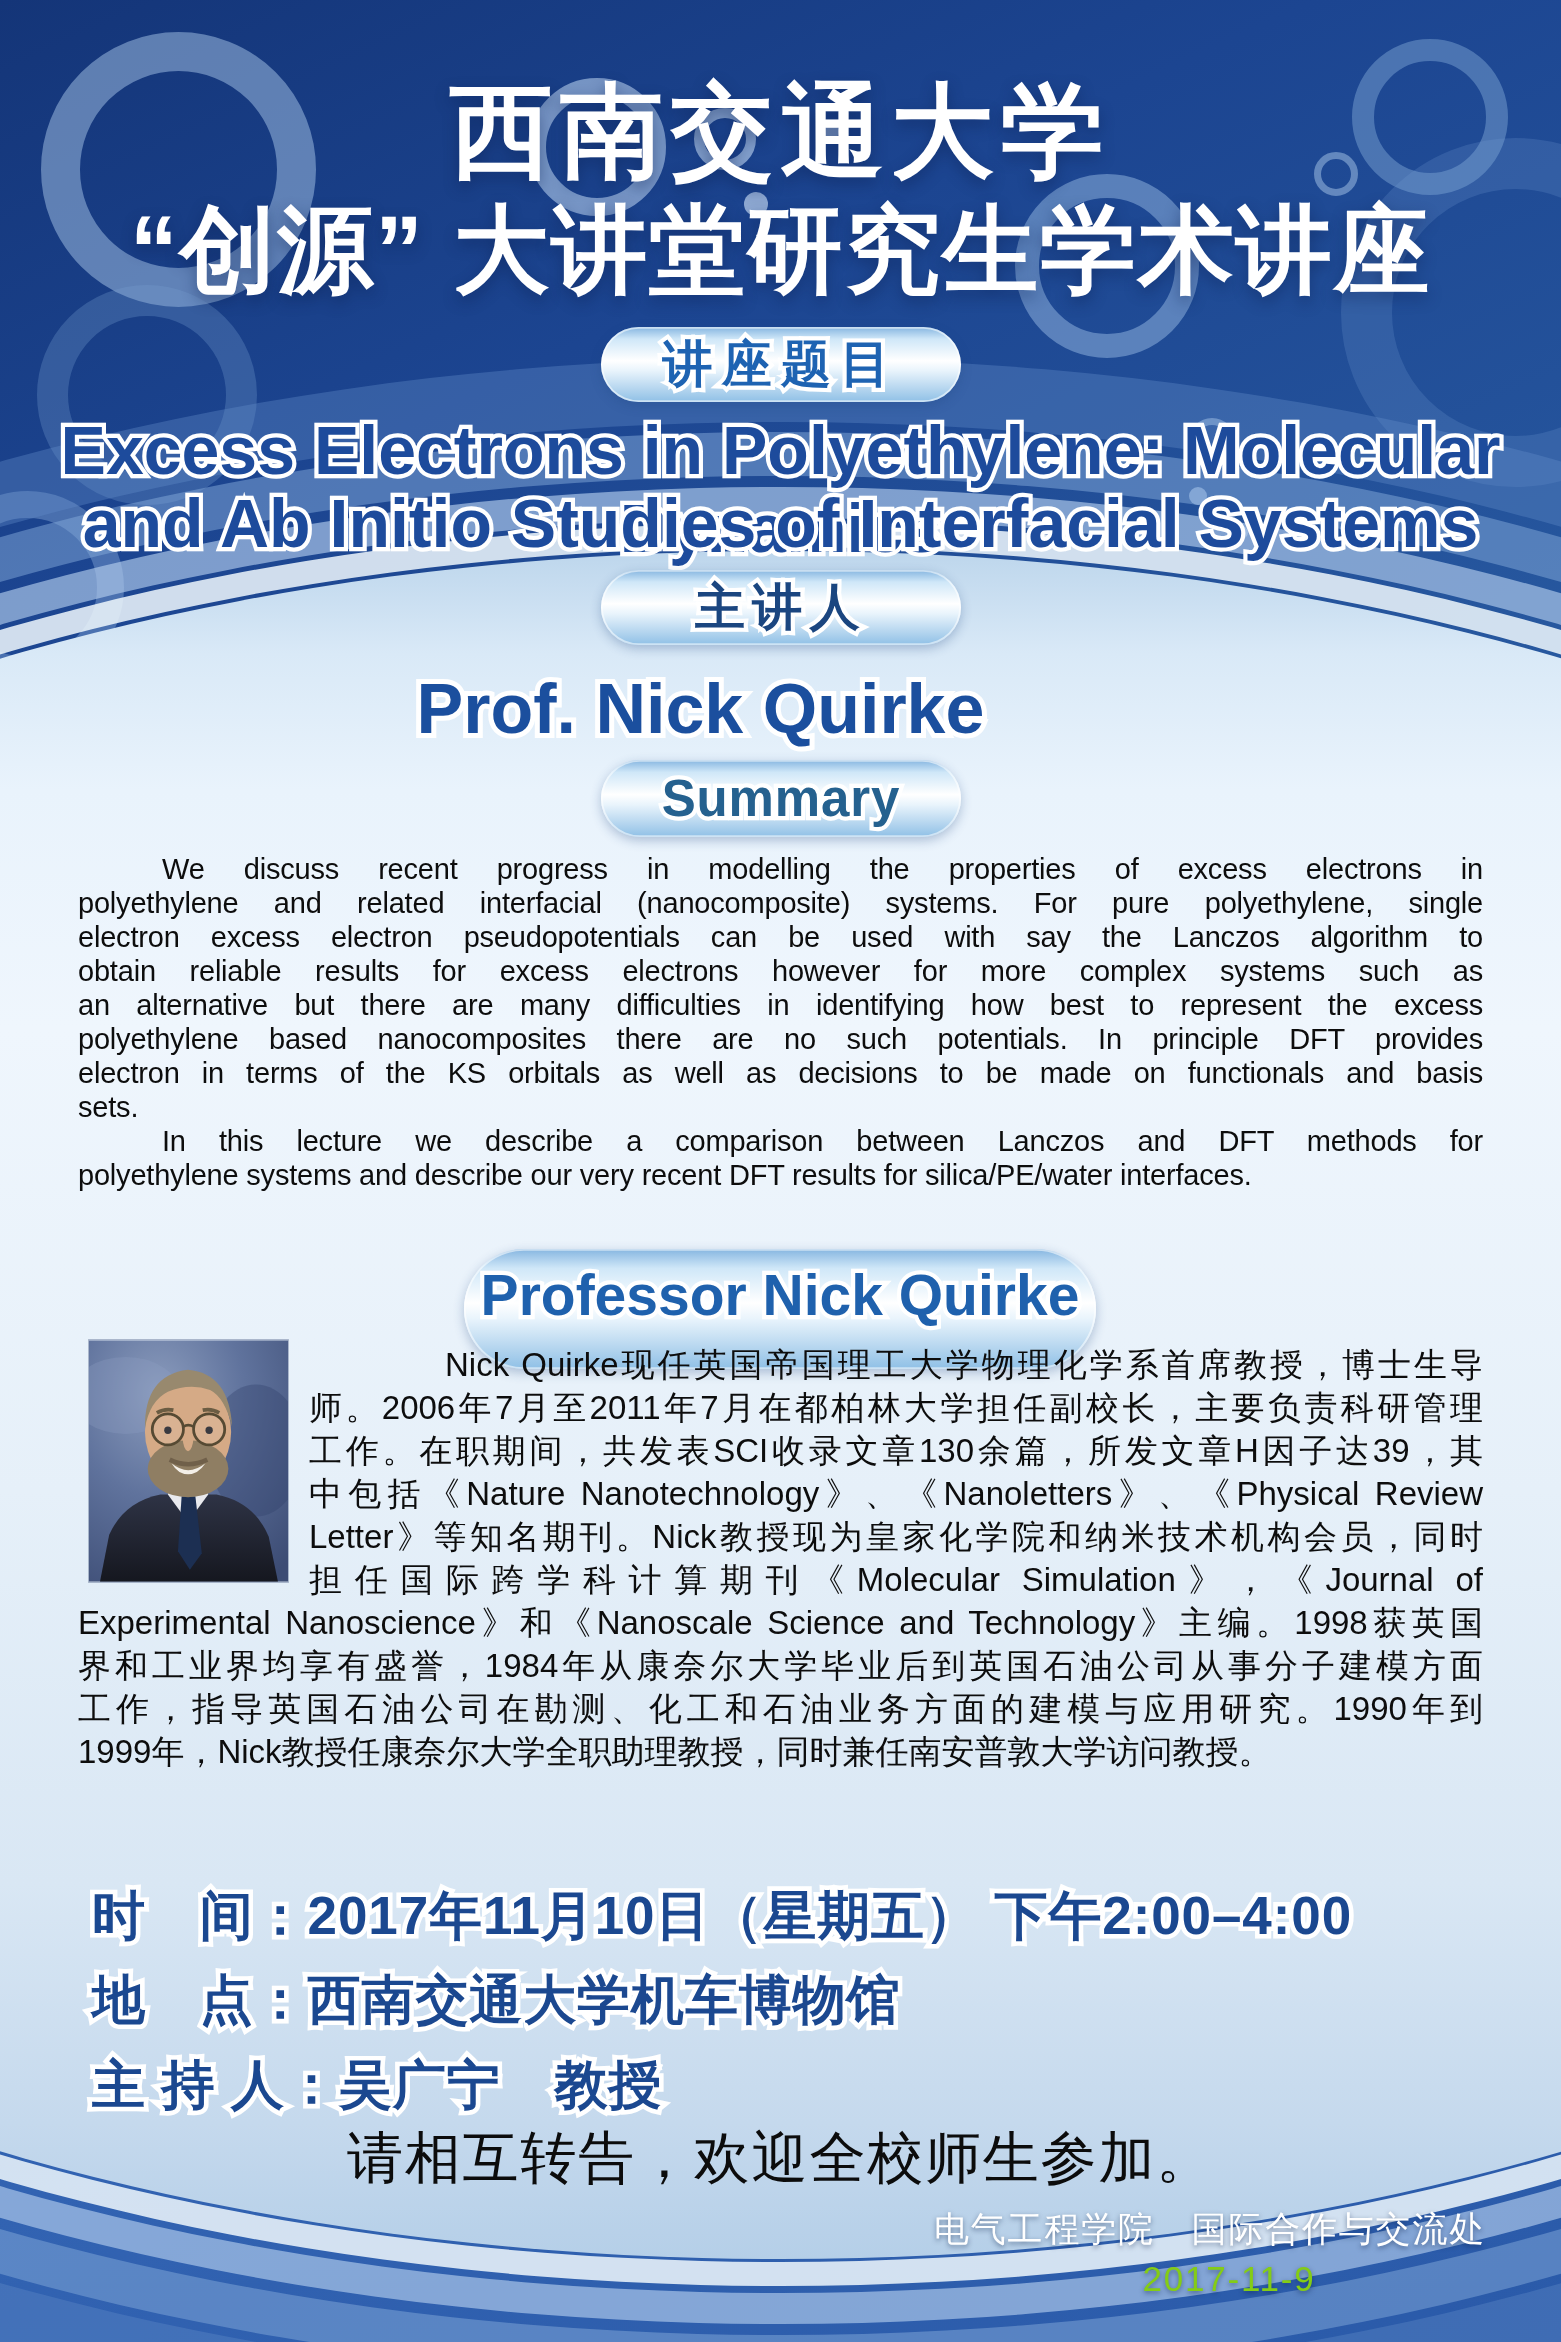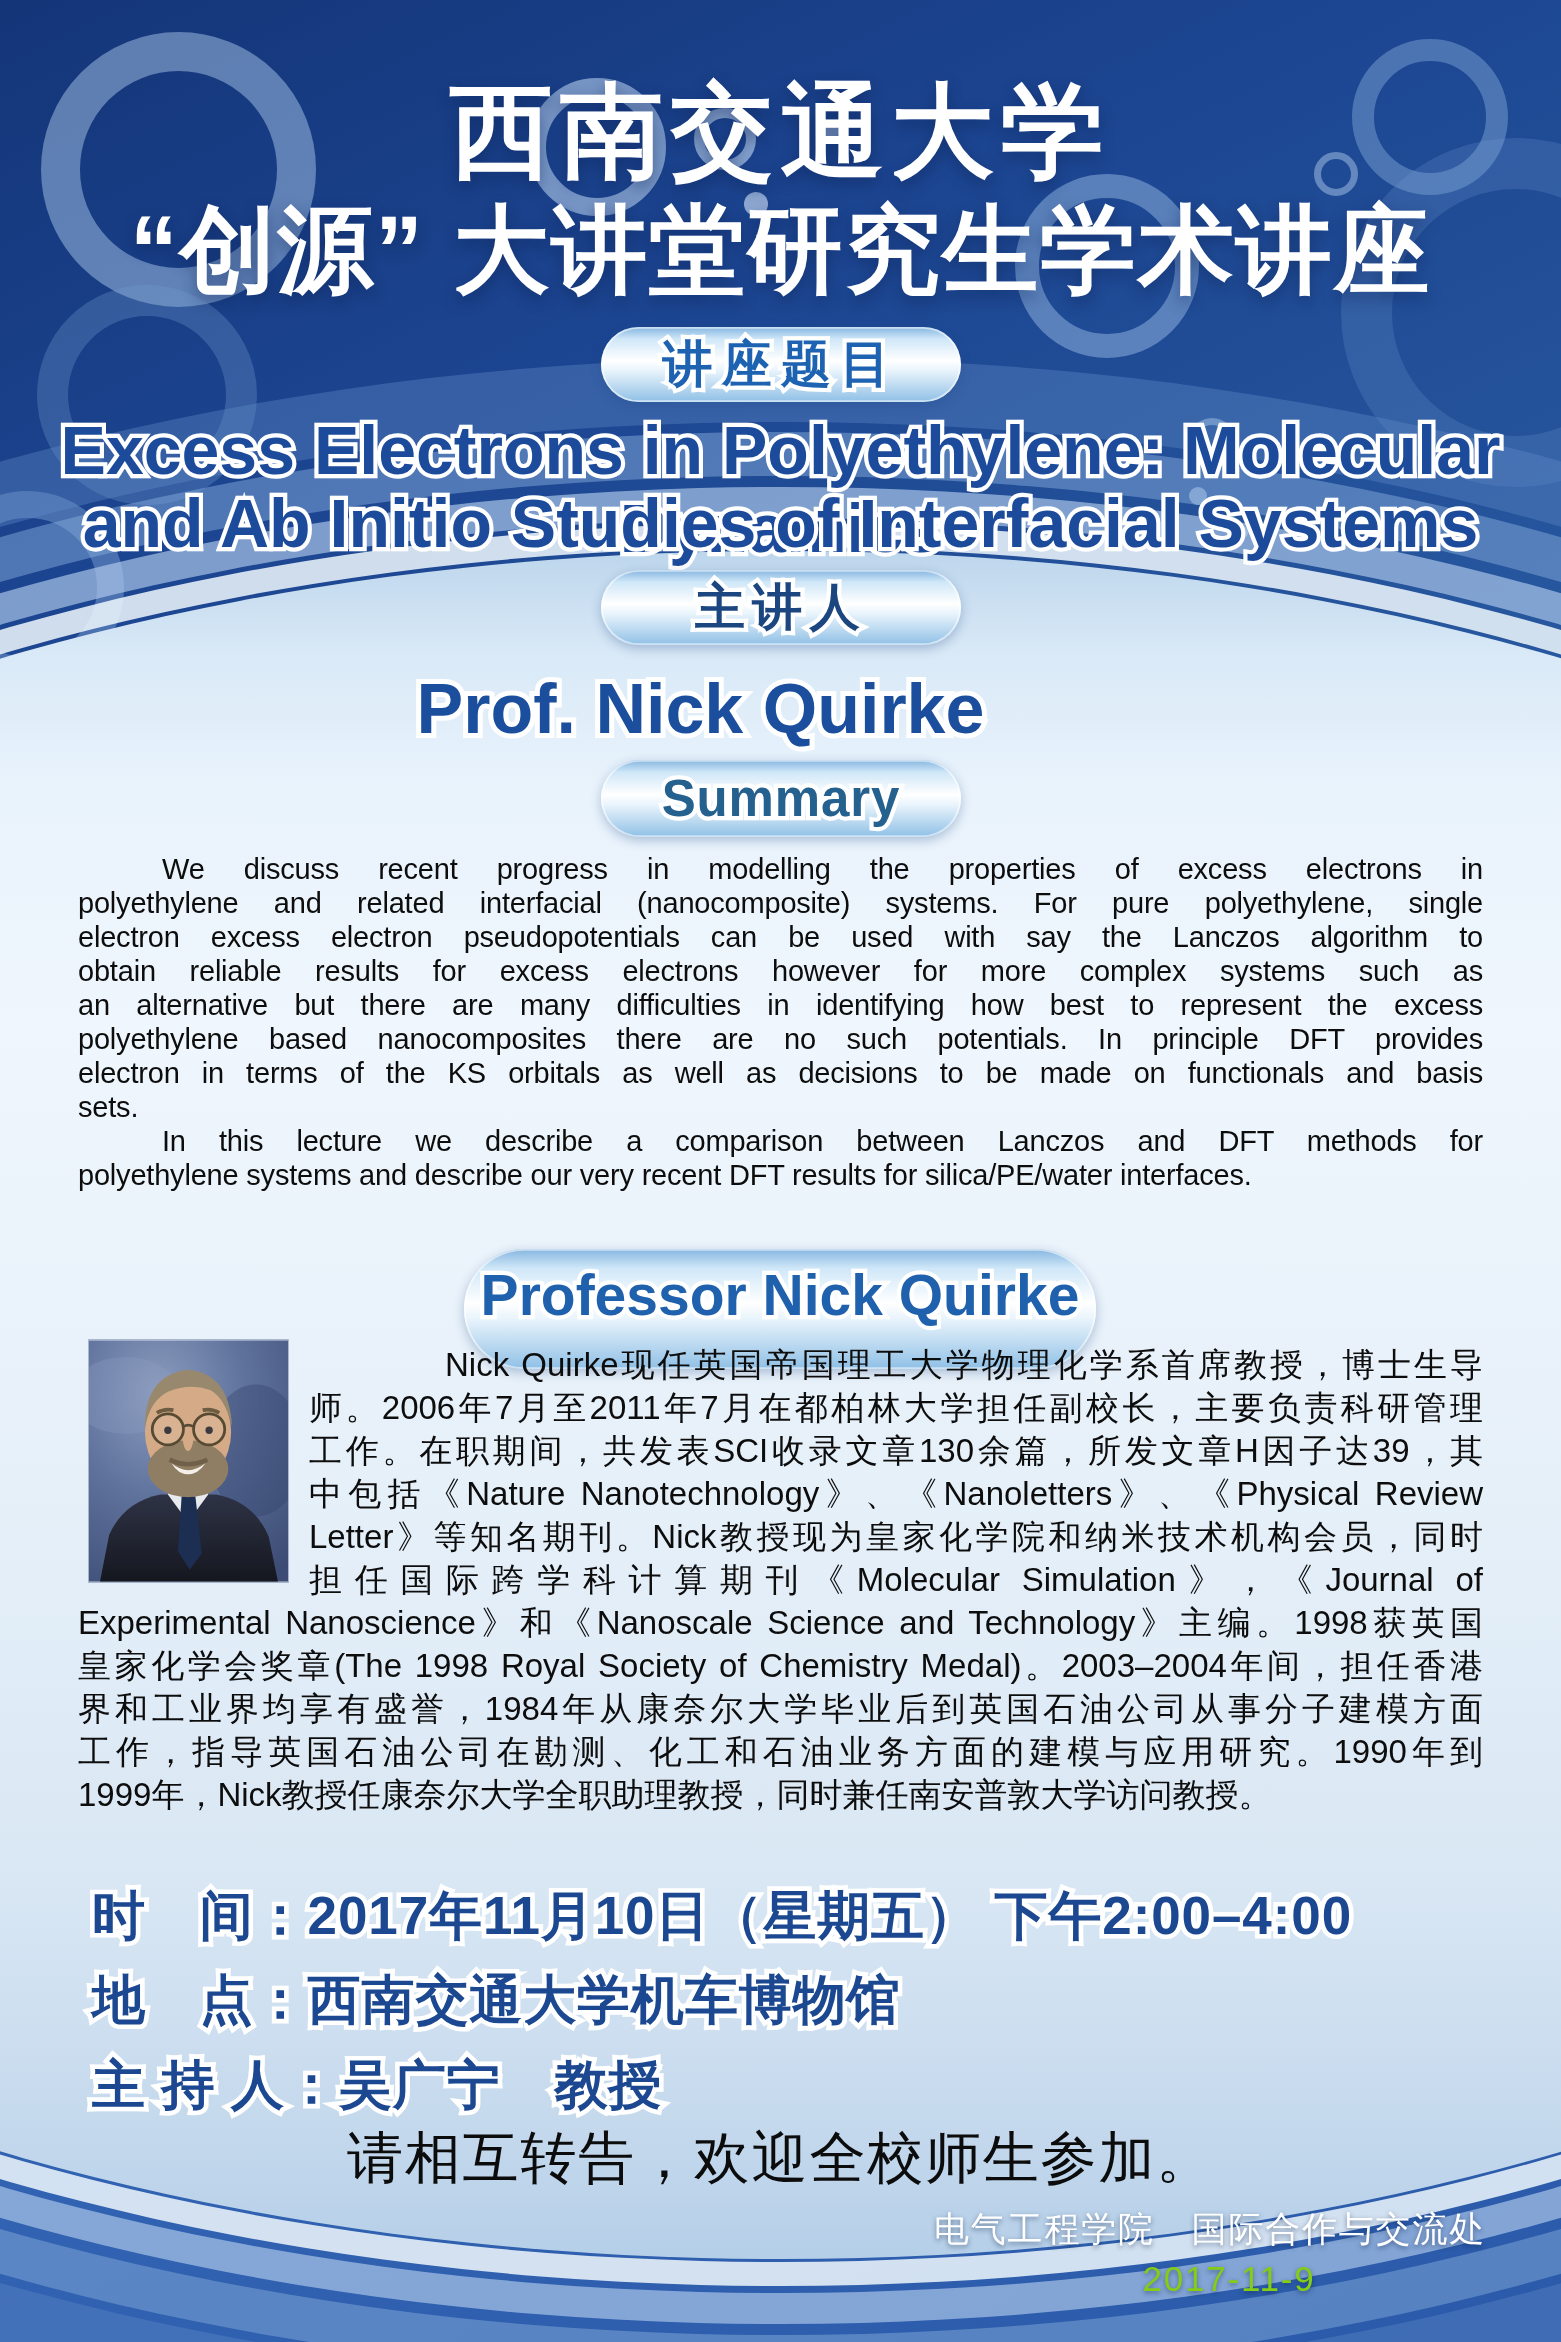--- a/index.html
+++ b/index.html
@@ -204,21 +204,20 @@
     <div class="bio-right">
       <div class="bline just ind">Nick Quirke现任英国帝国理工大学物理化学系首席教授，博士生导</div>
       <div class="bline just">师。2006年7月至2011年7月在都柏林大学担任副校长，主要负责科研管理</div>
       <div class="bline just">工作。在职期间，共发表SCI收录文章130余篇，所发文章H因子达39，其</div>
       <div class="bline just">中包括《Nature Nanotechnology》、《Nanoletters》、《Physical Review</div>
       <div class="bline just">Letter》等知名期刊。Nick教授现为皇家化学院和纳米技术机构会员，同时</div>
       <div class="bline just">担任国际跨学科计算期刊《Molecular Simulation》，《Journal of</div>
     </div>
     <div class="bio-full">
       <div class="bline just">Experimental Nanoscience》和《Nanoscale Science and Technology》主编。1998获英国</div>
-      <div class="bline just">皇家化学会奖章(The 1998 Royal Society of Chemistry Medal)。2003–2004年间，担任香港</div>
       <div class="bline just">界和工业界均享有盛誉，1984年从康奈尔大学毕业后到英国石油公司从事分子建模方面</div>
       <div class="bline just">工作，指导英国石油公司在勘测、化工和石油业务方面的建模与应用研究。1990年到</div>
       <div class="bline">1999年，Nick教授任康奈尔大学全职助理教授，同时兼任南安普敦大学访问教授。</div>
     </div>
   </div>
 
   <div class="outlined detail detail-time">
     <span class="stroke">时　间：2017年11月10日（星期五） 下午2:00–4:00</span>
     <span class="fill">时　间：2017年11月10日（星期五） 下午2:00–4:00</span>
   </div>

